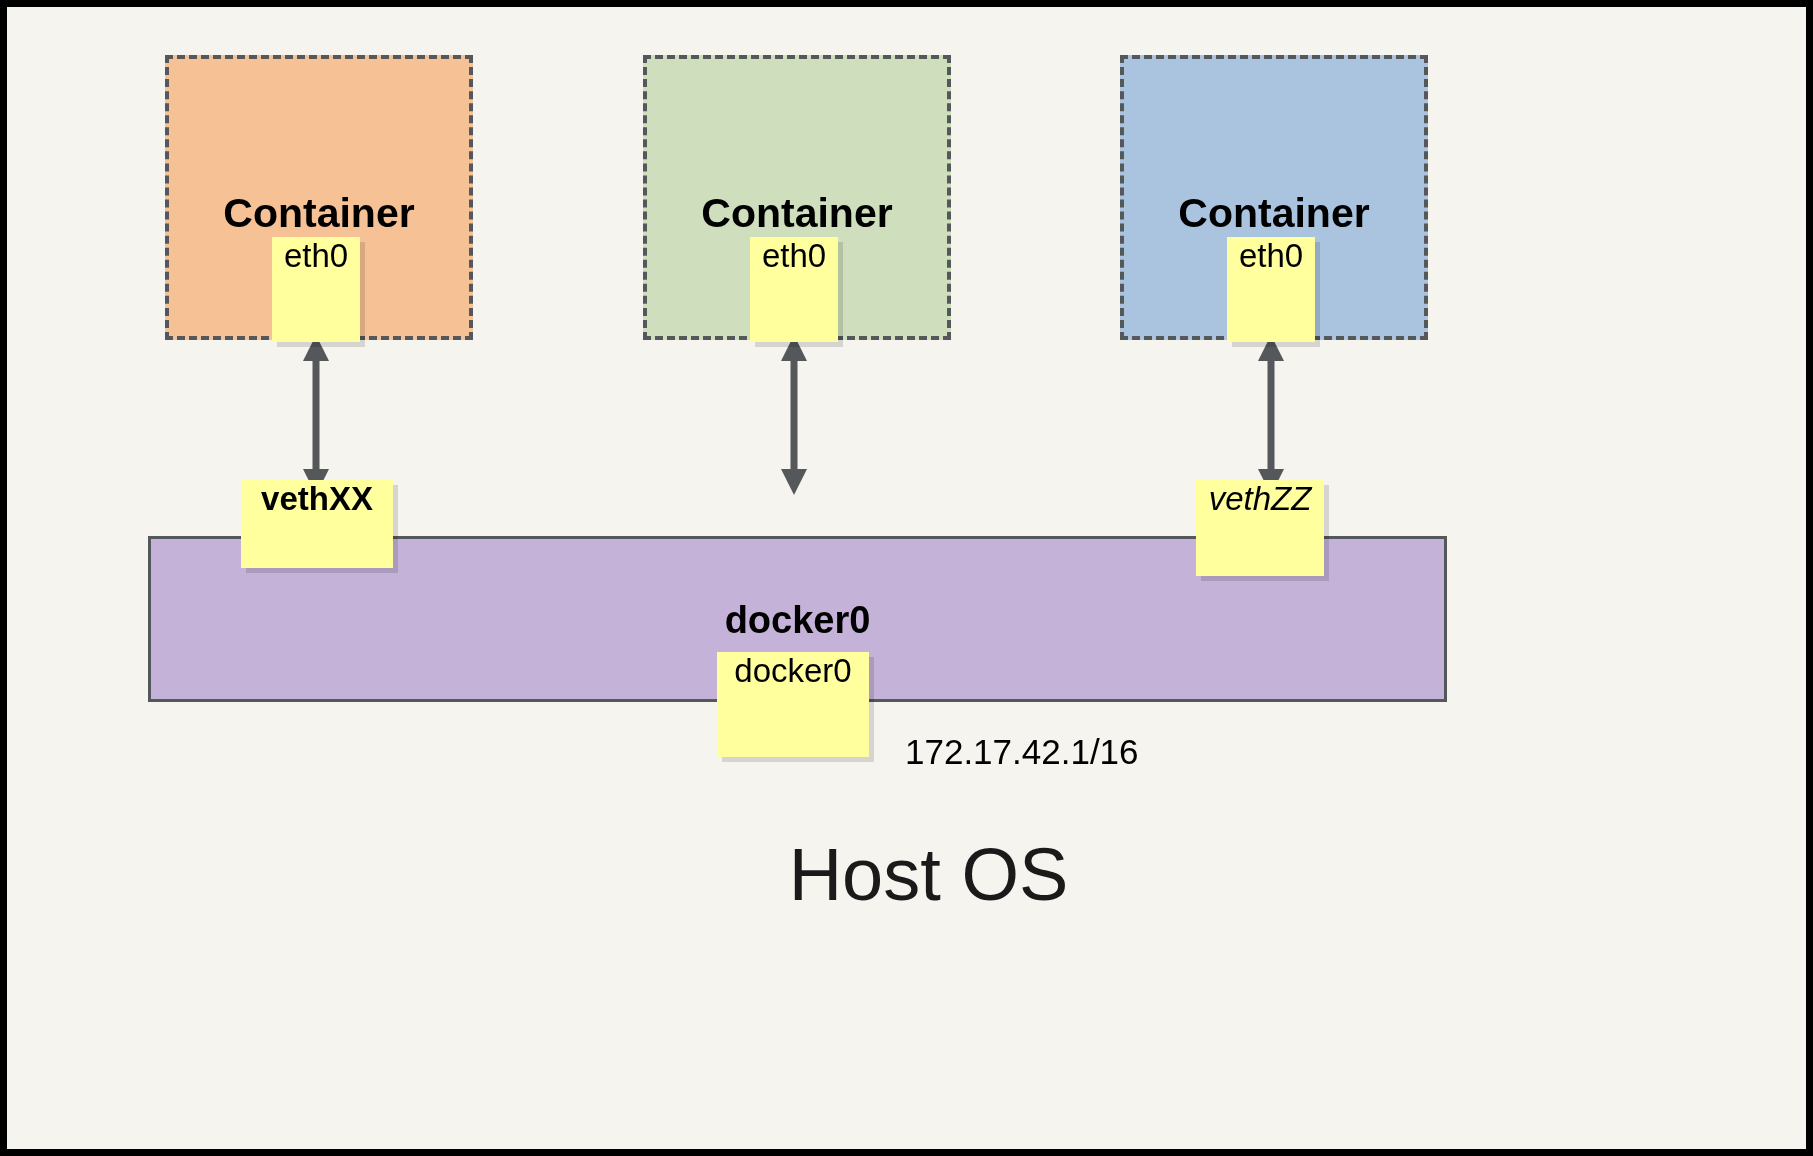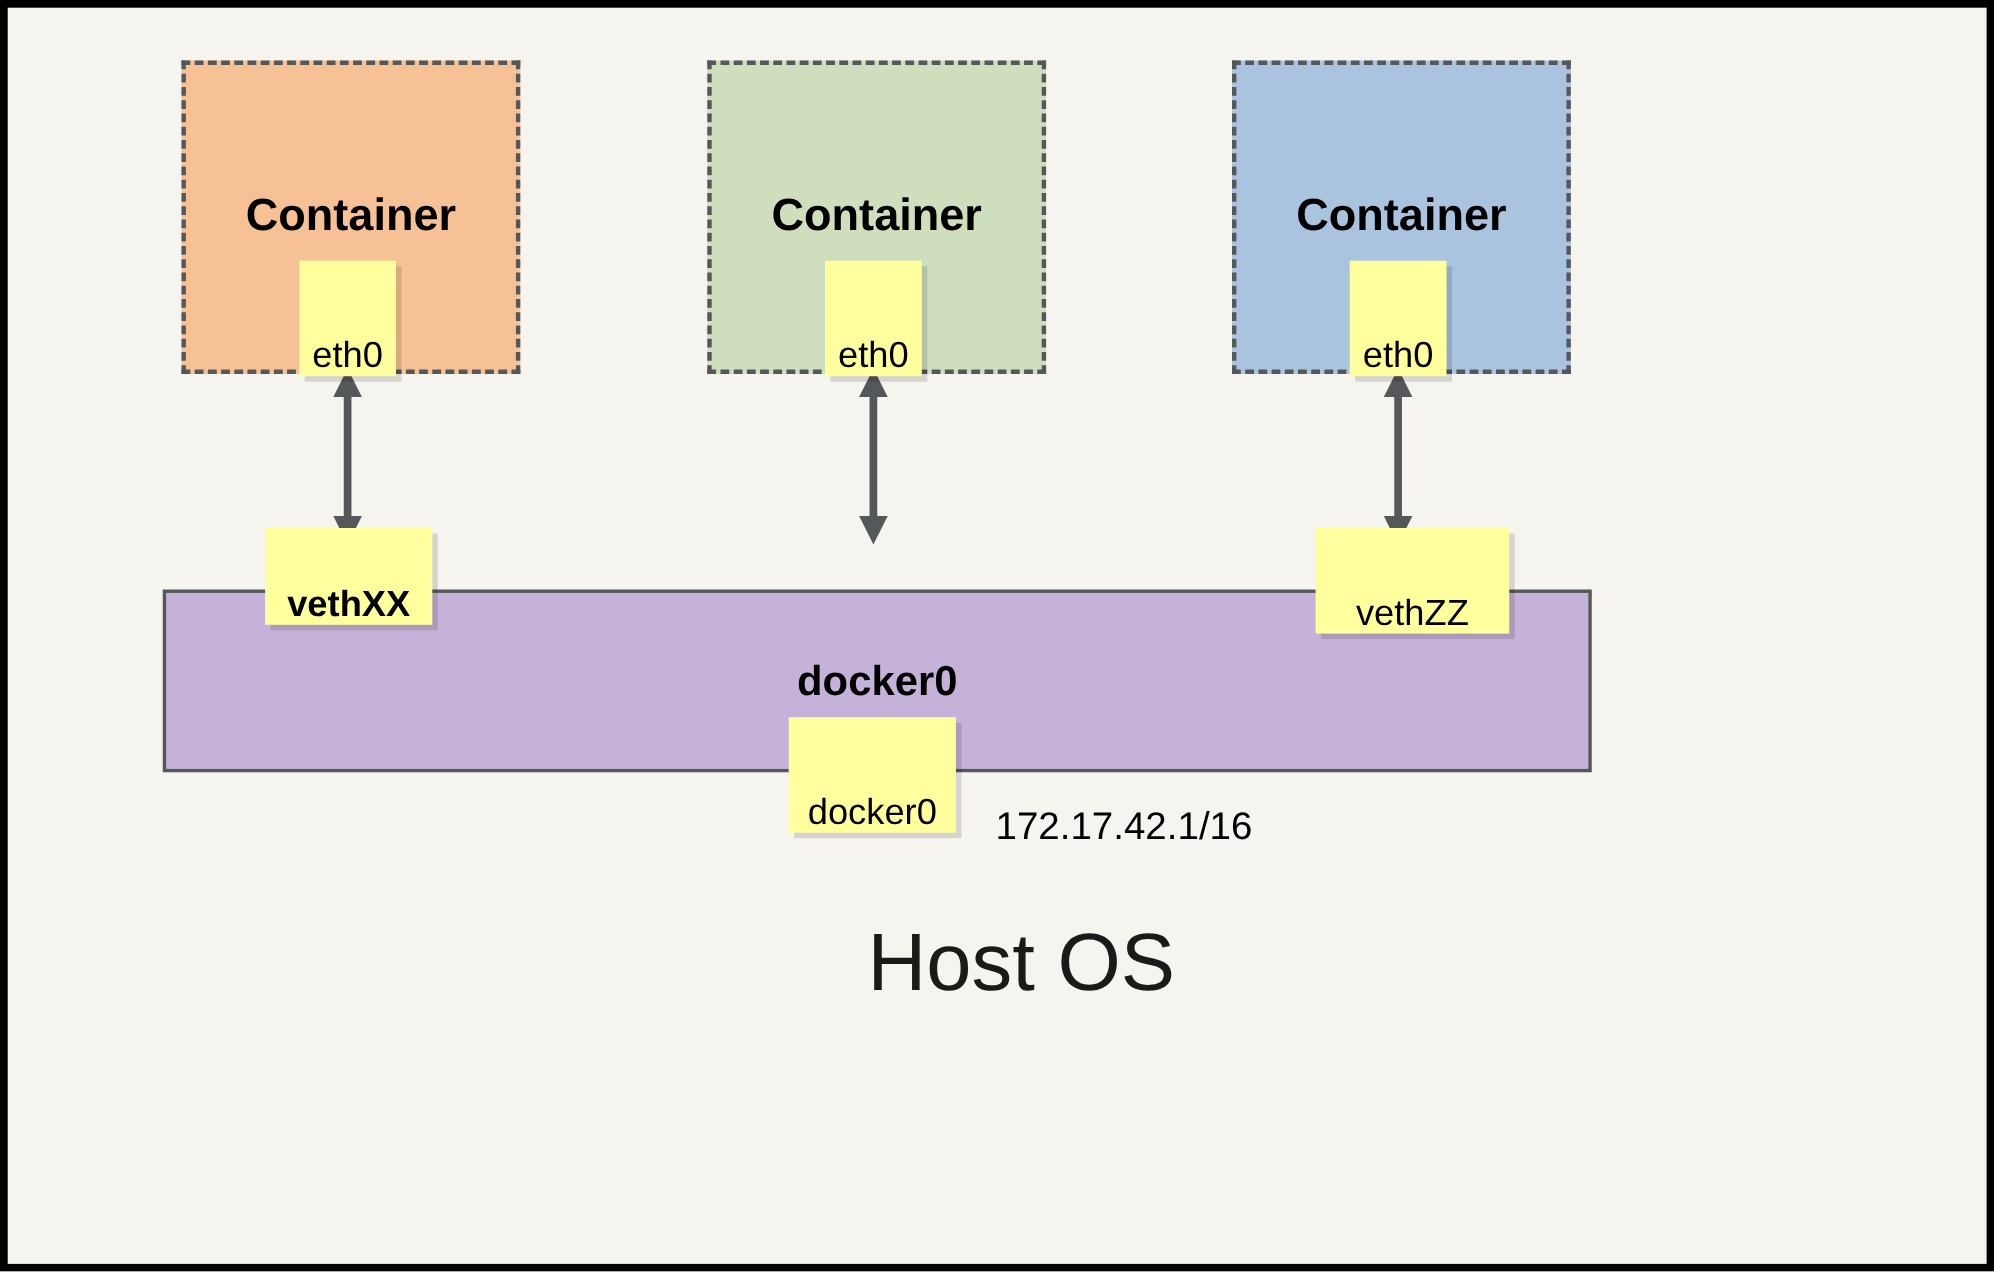--- a/index.html
+++ b/index.html
@@ -29,30 +29,31 @@
   }
   .container-title {
     position: absolute;
     left: 0;
     right: 0;
     text-align: center;
     font-weight: bold;
     font-size: 41px;
     color: #000000;
     letter-spacing: 0px;
+    margin-top: 18px;
   }
 
   
   .note {
     position: absolute;
     background: #ffff9e;
     box-sizing: border-box;
     box-shadow: 5px 5px 0 0 rgba(0,0,0,0.13);
     display: flex;
-    align-items: flex-end;
+    align-items: flex-start;
     justify-content: center;
     color: #000000;
     font-size: 33px;
     z-index: 6;
   }
 
   
   #docker0-bar {
     position: absolute;
     background: #c4b2d8;
@@ -141,21 +142,21 @@
   <svg class="arrow-svg" style="left:1241px; top:328px; width:46px; height:160px;" viewBox="0 0 46 160" xmlns="http://www.w3.org/2000/svg">
     <line x1="23" y1="14" x2="23" y2="146" stroke="#54585a" stroke-width="7"></line>
     <polygon points="23,0 36,26 10,26" fill="#54585a"></polygon>
     <polygon points="23,160 36,134 10,134" fill="#54585a"></polygon>
   </svg>
 
   <div class="note" style="left:1220px; top:230px; width:88px; height:105px;">
     <span>eth0</span>
   </div>
 
-  <div class="note" style="left:1189px; top:473px; width:176px; height:96px;">
+  <div class="note" style="left:1189px; top:473px; width:128px; height:96px;font-style:italic;">
     <span>vethZZ</span>
   </div>
 
   <div id="docker0-bar" style="left:141px; top:529px; width:1299px; height:166px;">
   </div>
   <div id="docker0-bar-label" style="left:141px; width:1299px; top:592px;">docker0</div>
 
   <div class="note" style="left:710px; top:645px; width:152px; height:105px;">
     <span>docker0</span>
   </div>

